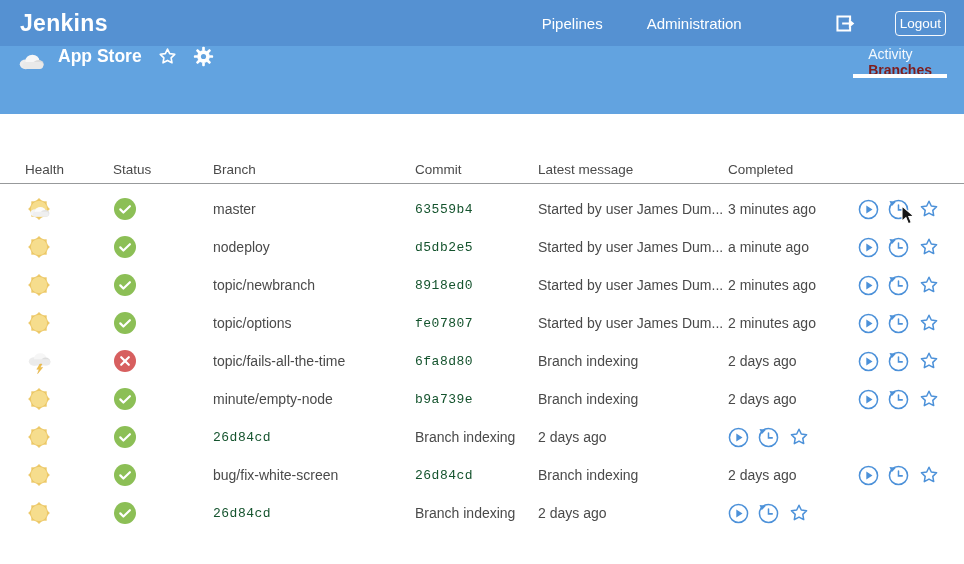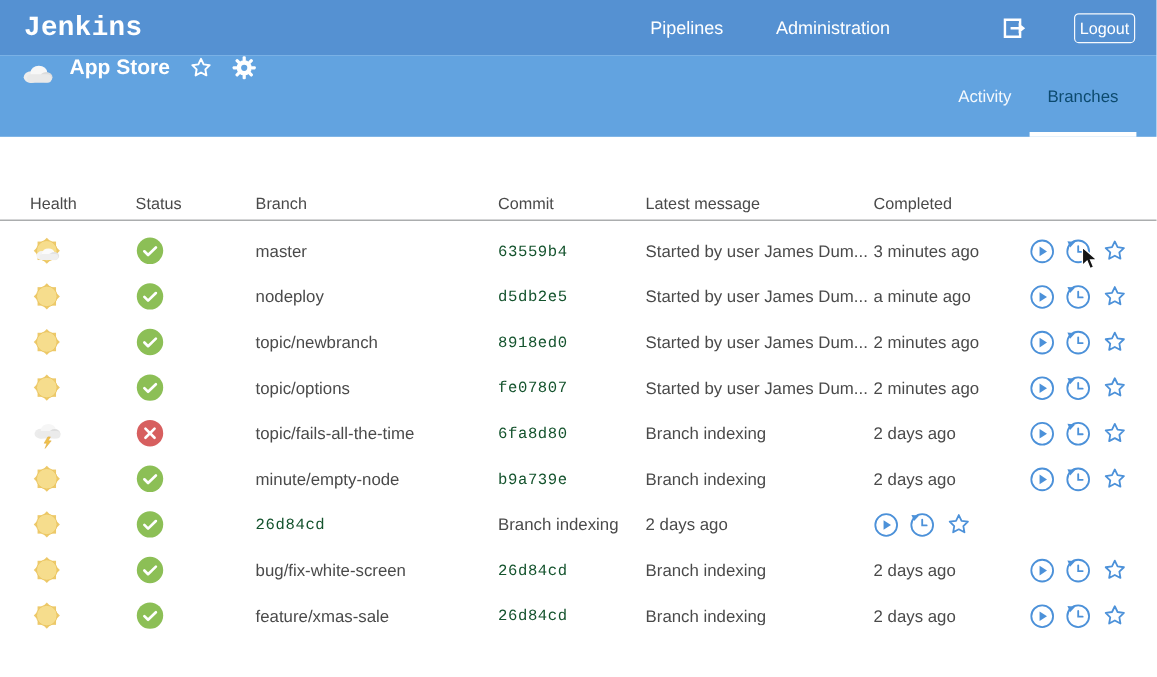--- a/index.html
+++ b/index.html
@@ -6,44 +6,44 @@
   .page{
     position:relative;width:964px;height:564px;overflow:hidden;background:#fff;
     font-family:"Liberation Sans",sans-serif;-webkit-font-smoothing:antialiased;
   }
   
   .topbar{
     height:46px;background:#5591d2;display:flex;align-items:center;
     padding:0 16px;box-sizing:border-box;
   }
   .logo{
-    font-family:Liberation Mono, monospace;font-weight:700;font-size:23px;
+    font-family:Liberation Sans, sans-serif;font-weight:700;font-size:23px;
     color:#fff;margin-left:4px;margin-right:auto;letter-spacing:.3px;
   }
   .top-nav{display:flex;align-items:center;gap:44px;margin-right:92px;}
   .top-nav a{color:#fff;font-size:15px;text-decoration:none;cursor:pointer;}
   .exit-btn{display:flex;align-items:center;margin-right:38px;cursor:pointer;background:none;border:none;padding:0;}
   .logout-btn{
     background:transparent;border:1.4px solid rgba(255,255,255,.95);border-radius:4px;
     color:#fff;font-size:13.5px;font-family:inherit;padding:4px 4px;cursor:pointer;margin-right:2px;
   }
   
   .subheader{
     height:68px;background:#62a3e0;display:flex;align-items:flex-start;
     padding-left:16px;box-sizing:border-box;position:relative;
   }
   .pipeline-title{color:#fff;font-size:17.5px;font-weight:700;margin-left:12px;}
   .fav-star{margin-left:15px;display:flex;cursor:pointer;}
   .gear{margin-left:15px;display:flex;cursor:pointer;}
-  .tabs{display:flex;align-items:stretch;height:100%;margin-left:auto;margin-right:17px;}
+  .tabs{display:flex;align-items:stretch;height:100%;margin-left:auto;margin-right:17px;flex-direction:column;}
   .tab{
     display:flex;align-items:center;padding:0 15px;color:rgba(255,255,255,.93);
     font-size:14px;position:relative;cursor:pointer;
   }
-  .tab.active{color:#0c4a6e;font-weight:400;}
+  .tab.active{color:#7f1d1d;font-weight:700;}
   .tab.active::after{
     content:"";position:absolute;left:0;right:0;bottom:0;height:4px;background:#fff;
   }
   
   .grid{
     display:grid;
     grid-template-columns:88px 100px 202px 123px 190px 130px 1fr;
     align-items:center;
     padding-left:25px;padding-right:24px;
   }
@@ -453,21 +453,20 @@
                 <rect x="7.2" y="7.2" width="17.6" height="17.6" fill="#edc96a" transform="rotate(45 16 16)"></rect>
                 <circle cx="16" cy="16" r="9.8" fill="#f6dd8d" stroke="#eac35e" stroke-width="0.8"></circle>
               </svg>
             </span></div>
           <div class="cell"><span class="icon-wrap">
               <svg width="24" height="24" viewBox="0 0 24 24">
                 <circle cx="12" cy="12" r="11" fill="#8cbf56"></circle>
                 <path d="M7.3 12.4 l3.1 3.1 L16.9 9.2" stroke="#fff" stroke-width="2.2" fill="none" stroke-linecap="round" stroke-linejoin="round"></path>
               </svg>
             </span></div>
-          <div class="cell branch">feature/xmas-sale</div>
           <div class="cell commit">26d84cd</div>
           <div class="cell message">Branch indexing</div>
           <div class="cell">2 days ago</div>
           <div class="cell actions">
             <span class="action">
               <svg width="21" height="21" viewBox="0 0 22 22">
                 <circle cx="11" cy="11" r="9.5" fill="none" stroke="#4c91d9" stroke-width="1.6"></circle>
                 <path d="M8.7 6.8 L15.2 11 L8.7 15.2 Z" fill="#4c91d9"></path>
               </svg>
             </span>

